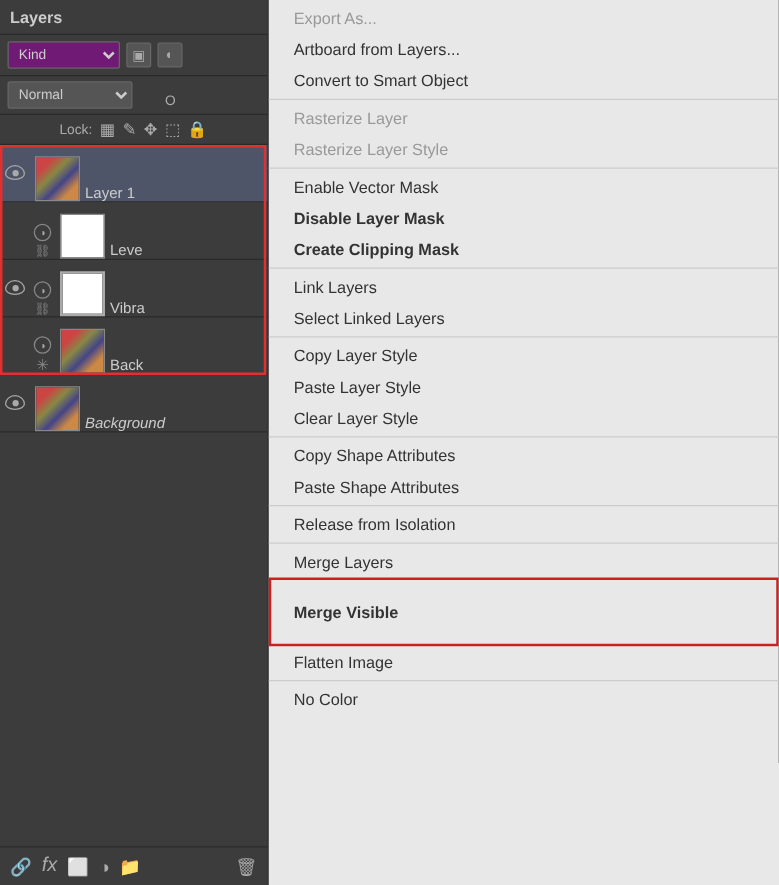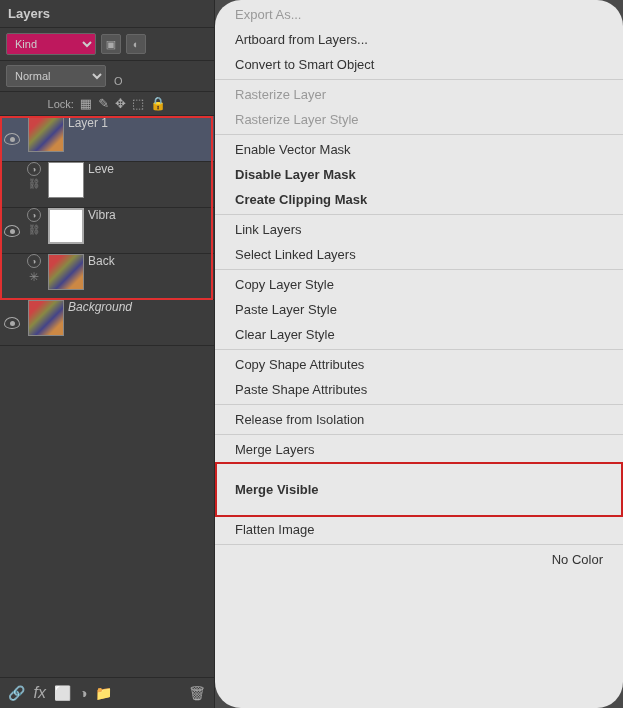--- a/index.html
+++ b/index.html
@@ -41,21 +41,21 @@
 
     .panel-toolbar {
       padding: 5px 6px;
       border-bottom: 1px solid #2a2a2a;
       display: flex;
       align-items: center;
       gap: 5px;
     }
 
     .kind-select {
-      background: #be185d;
+      background: #701a75;
       border: 1px solid #666;
       color: #ccc;
       font-size: 11px;
       padding: 2px 4px;
       width: 90px;
       height: 22px;
       border-radius: 2px;
     }
 
     .toolbar-icon {
@@ -70,21 +70,21 @@
       color: #aaa;
       font-size: 11px;
       cursor: pointer;
     }
 
     .blend-row {
       padding: 4px 6px;
       border-bottom: 1px solid #2a2a2a;
       display: flex;
       align-items: flex-end;
-      gap: 4px;
+      gap: 22px;
     }
 
     .blend-select {
       background: #555;
       border: 1px solid #666;
       color: #ccc;
       font-size: 11px;
       padding: 2px 4px;
       width: 100px;
       height: 22px;
@@ -117,21 +117,21 @@
     }
 
     
     .layers-list {
       flex: 1;
       overflow-y: auto;
     }
 
     .layer-item {
       display: flex;
-      align-items: flex-start;
+      align-items: flex-end;
       height: 46px;
       border-bottom: 1px solid #2a2a2a;
       cursor: pointer;
       position: relative;
     }
     .layer-item.selected { background: #4a4a4a; }
 
     .layer-visibility {
       width: 24px;
       height: 46px;
@@ -238,21 +238,20 @@
       cursor: pointer;
     }
 
     
     .right-panel {
       flex: 1;
       height: 708px;
       background: #e8e8e8;
       display: flex;
       flex-direction: column;
-      border-radius: 26px;
     }
 
     .menu-item {
       padding: 5px 20px;
       font-size: 13px;
       color: #333;
       cursor: pointer;
       white-space: nowrap;
     }
 
@@ -262,21 +261,20 @@
       color: #999;
     }
 
     .menu-section {
       padding: 2px 0;
       border-bottom: 1px solid #ccc;
     }
 
     .menu-bottom-section {
       padding: 2px 0;
-      text-align: right;
     }
   </style>
 </head>
 <body>
 
 <div class="left-panel">
 
   <div class="panel-header">
     <span class="panel-title">Layers</span>
   </div>

